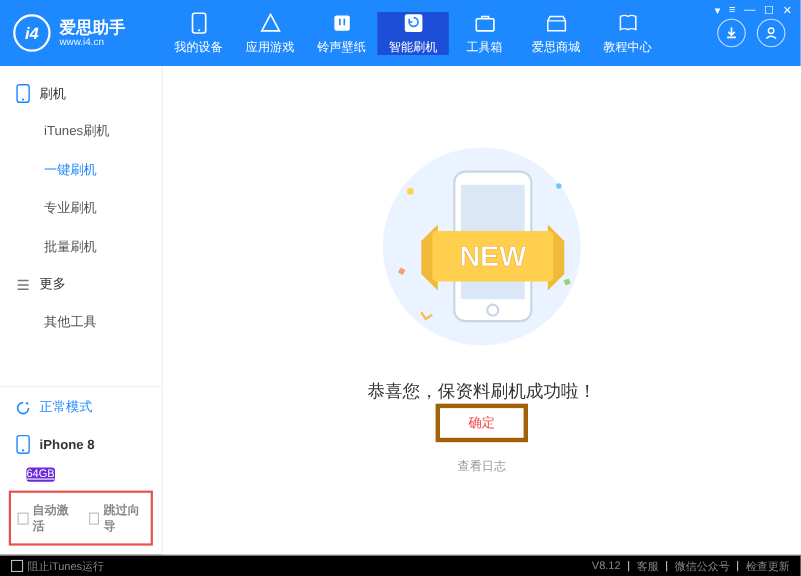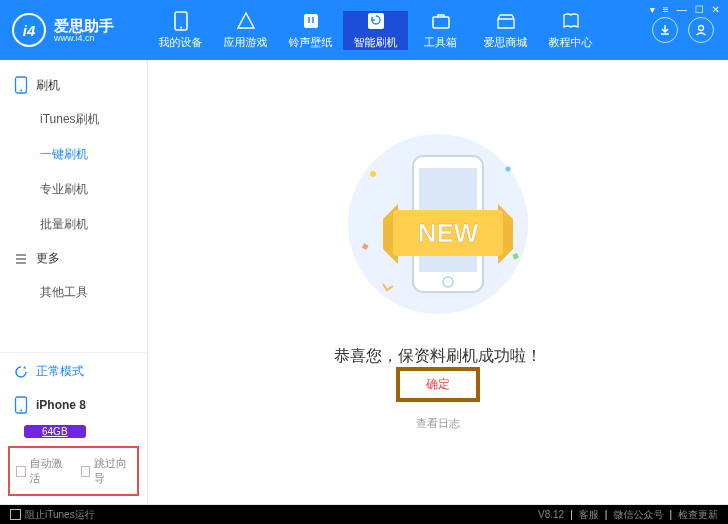--- a/index.html
+++ b/index.html
@@ -24,22 +24,22 @@
 .sidebar { width: 148px; border-right: 1px solid #e6e9ec; display: flex; flex-direction: column; font-size: 12px; color: #333; gap: 32px; }
 .side-scroll { flex: 1; overflow: hidden; padding-top: 8px; }
 .side-group-h { display: flex; align-items: center; gap: 8px; padding: 8px 14px; color: #333; font-weight: 500; }
 .side-item { padding: 9px 0 9px 40px; cursor: pointer; color: #555; }
 .side-item.active { color: #1e88ff; }
 .side-bottom { border-top: 1px solid #eef0f3; }
 .status-row { display: flex; align-items: center; gap: 8px; padding: 10px 14px; color: #1e88ff; font-size: 12px; }
 .status-dot { width: 14px; height: 14px; }
 .device-row { display: flex; align-items: center; gap: 8px; padding: 6px 14px 10px; }
 .device-name { font-weight: bold; color: #333; }
-.badge { background: #6d28d9; color: #fff; font-size: 10px; padding: 1px 18px; border-radius: 3px; margin-left: 24px; margin-top:-2px; display:inline-block;text-decoration:underline; }
-.checks { border: 2px solid #e4504f; margin: 0 8px 8px; padding: 8px 6px; display: flex; gap: 14px; }
+.badge { background: #6d28d9; color: #fff; font-size: 10px; padding: 1px 0; border-radius: 3px; margin-left: 24px; margin-top:-2px; display:inline-block;text-decoration:underline; }
+.checks { border: 2px solid #e4504f; margin: 0 8px 8px; padding: 8px 6px; display: flex; gap: 14px; font-weight: bold; }
 .chk { display: flex; align-items: center; gap: 4px; font-size: 11px; color: #888; cursor: pointer; }
 .chk-box { width: 11px; height: 11px; border: 1px solid #bbb; }
 
 .main { flex: 1; display: flex; flex-direction: column; align-items: center; justify-content: center; background: #fff; position: relative; }
 .illus { width: 230px; height: 200px; position: relative; margin-top: -10px; }
 .success-text { margin-top: 22px; font-size: 16px; color: #333; }
 .confirm-btn { border: 4px solid #a16207; background: #fff; padding: 5px 26px; font-size: 12px; color: #ef4444; cursor: pointer; }
 .log-link { margin-top: 14px; font-size: 11px; color: #999; cursor: pointer; }
 
 .footer { height: 20px; border-top: 1px solid #e6e9ec; background: #000000; display: flex; align-items: center; font-size: 10px; color: #888; padding: 0 10px; }

